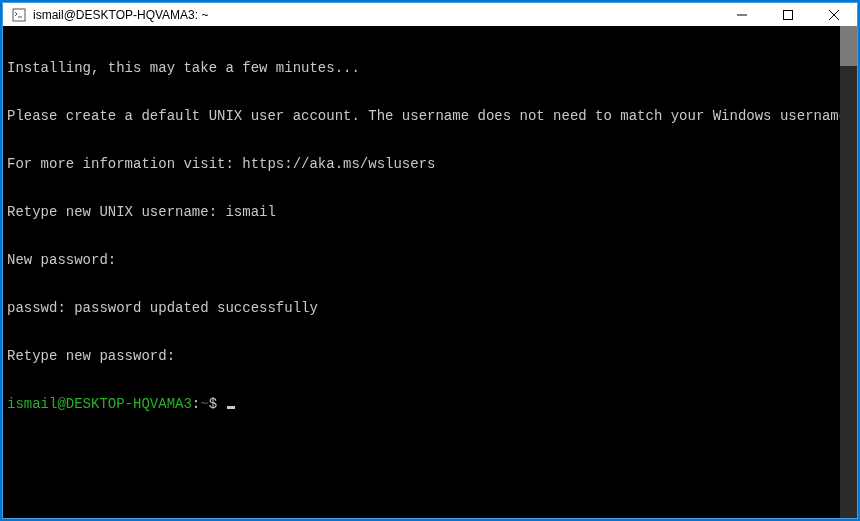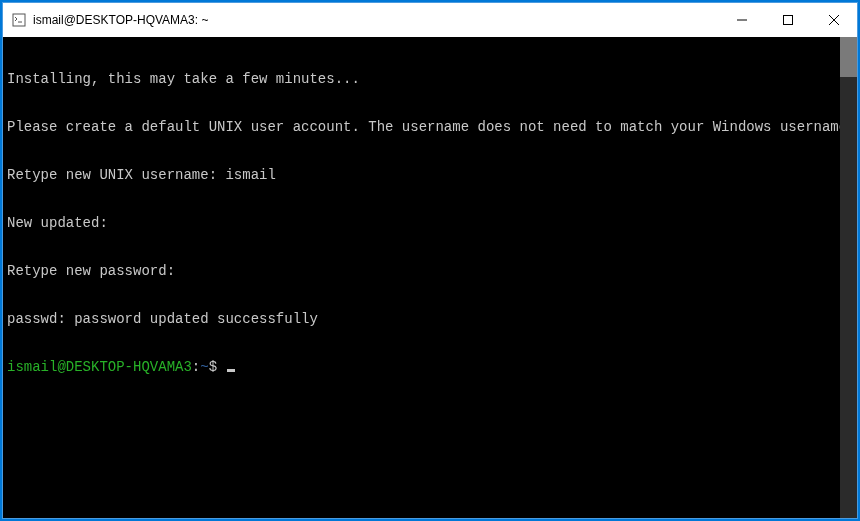--- a/index.html
+++ b/index.html
@@ -13,21 +13,21 @@
     }
     .window {
       width: 100%;
       height: 100%;
       background: #fff;
       display: flex;
       flex-direction: column;
       border: 1px solid #4a9be0;
     }
     .titlebar {
-      height: 34px;
+      height: 23px;
       background: #ffffff;
       display: flex;
       align-items: center;
       padding-left: 8px;
       flex-shrink: 0;
     }
     .titlebar-icon {
       width: 16px;
       height: 16px;
       margin-right: 6px;
@@ -128,23 +128,24 @@
             <line x1="0" y1="0" x2="10" y2="10" stroke="#000" stroke-width="1"></line>
             <line x1="10" y1="0" x2="0" y2="10" stroke="#000" stroke-width="1"></line>
           </svg>
       </div>
     </div>
   </div>
   <div class="terminal-wrap">
     <div class="terminal">
       <div class="line">Installing, this may take a few minutes...</div>
       <div class="line">Please create a default UNIX user account. The username does not need to match your Windows username.</div>
+      <div class="line">For more information visit: https://aka.ms/wslusers</div>
       <div class="line">Retype new UNIX username: ismail</div>
-      <div class="line">New updated:</div>
+      <div class="line">New password:</div>
+      <div class="line">passwd: password updated successfully</div>
       <div class="line">Retype new password:</div>
-      <div class="line">passwd: password updated successfully</div>
       <div class="line"><span class="prompt-user">ismail@DESKTOP-HQVAMA3</span><span>:</span><span class="prompt-path">~</span><span>$</span> <span class="cursor"></span></div>
     </div>
     <div class="scrollbar">
       <div class="scrollbar-thumb"></div>
     </div>
   </div>
 </div>
 
 </body></html>

